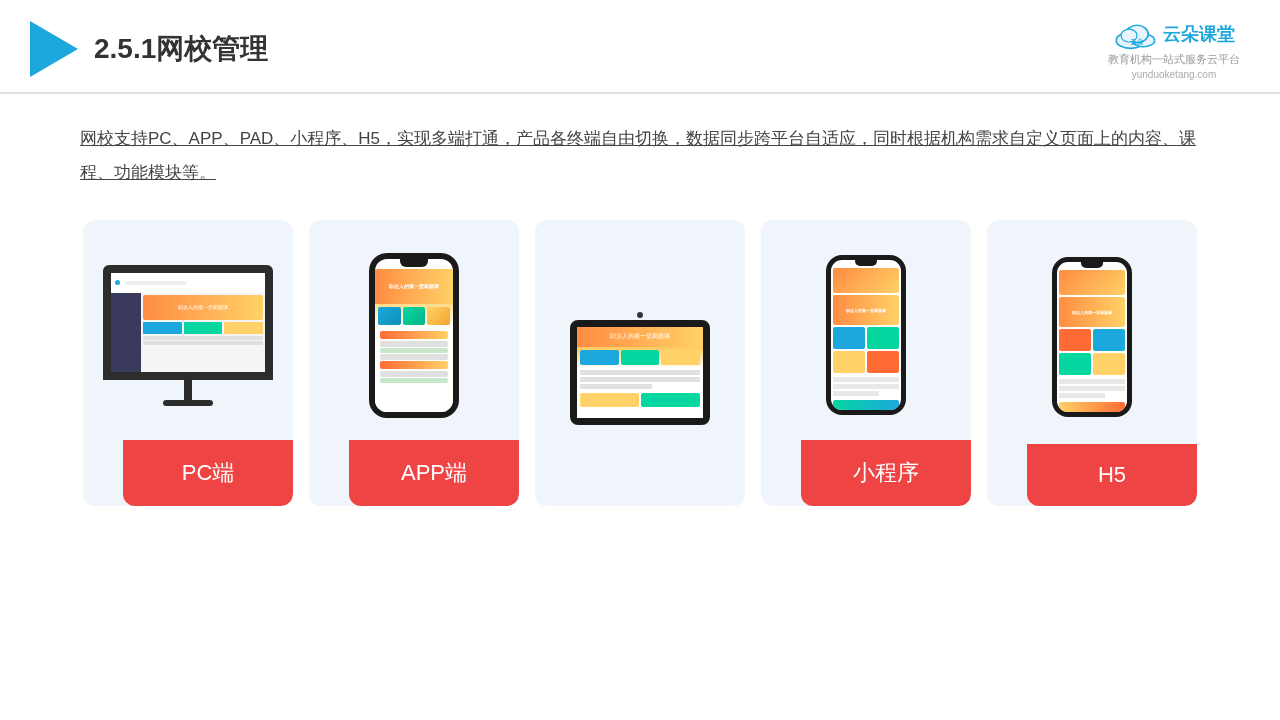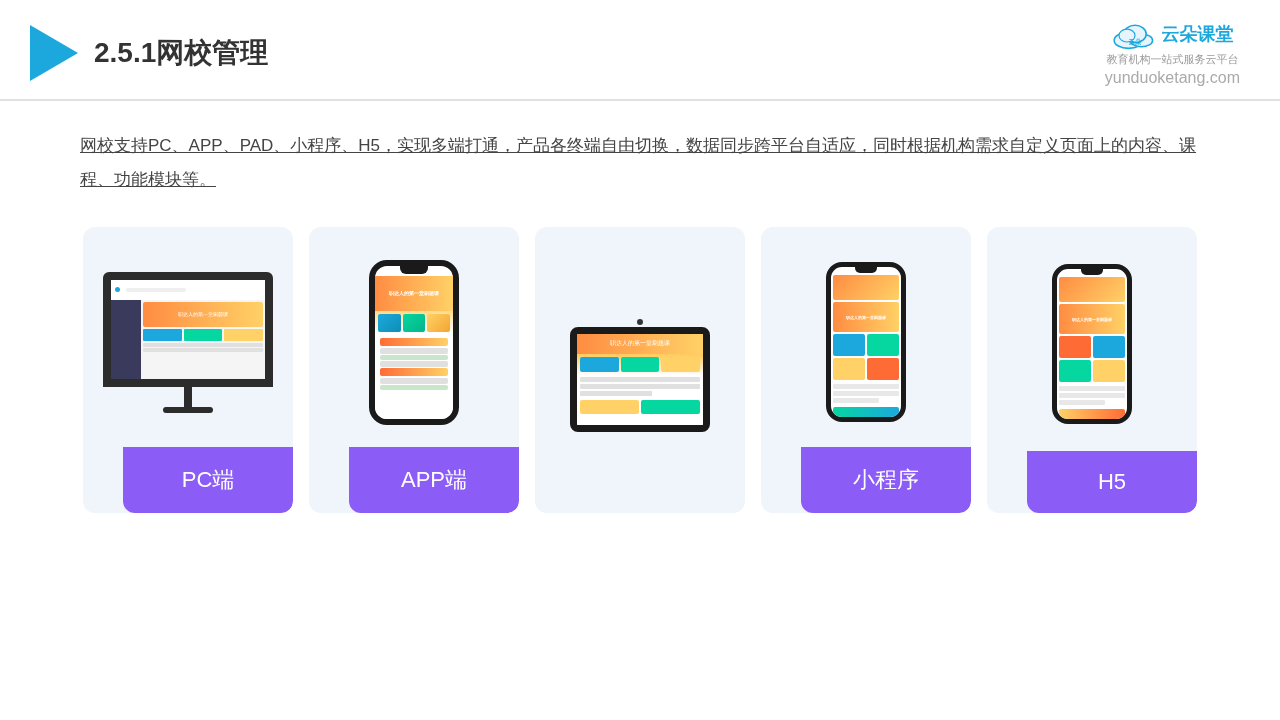--- a/index.html
+++ b/index.html
@@ -57,21 +57,21 @@
       font-weight: bold;
       color: #1ca8dd;
     }
     .brand-subtitle {
       font-size: 11px;
       color: #999;
       text-align: center;
       line-height: 1.4;
     }
     .brand-url {
-      font-size: 16px;
+      font-size: 10px;
       color: #aaa;
     }
 
     
     .description {
       padding: 28px 80px 10px 80px;
       font-size: 17px;
       color: #444;
       line-height: 2;
       text-decoration: underline;
@@ -97,21 +97,21 @@
     .card-image-area {
       flex: 1;
       display: flex;
       align-items: center;
       justify-content: center;
       padding: 20px 10px 10px 10px;
       min-height: 220px;
     }
 
     .card-label {
-      background: #8b5cf6;
+      background: #ef4444;
       color: #fff;
       font-size: 22px;
       font-weight: 500;
       text-align: center;
       padding: 18px 10px;
       border-radius: 0 0 12px 12px;
       margin-left: 40px;
     }
 
     

